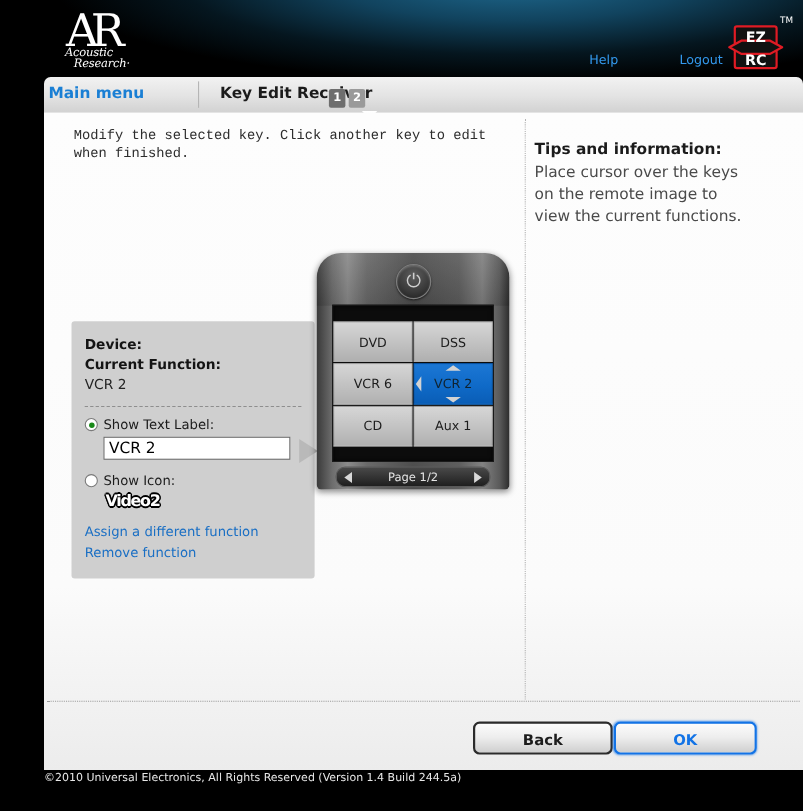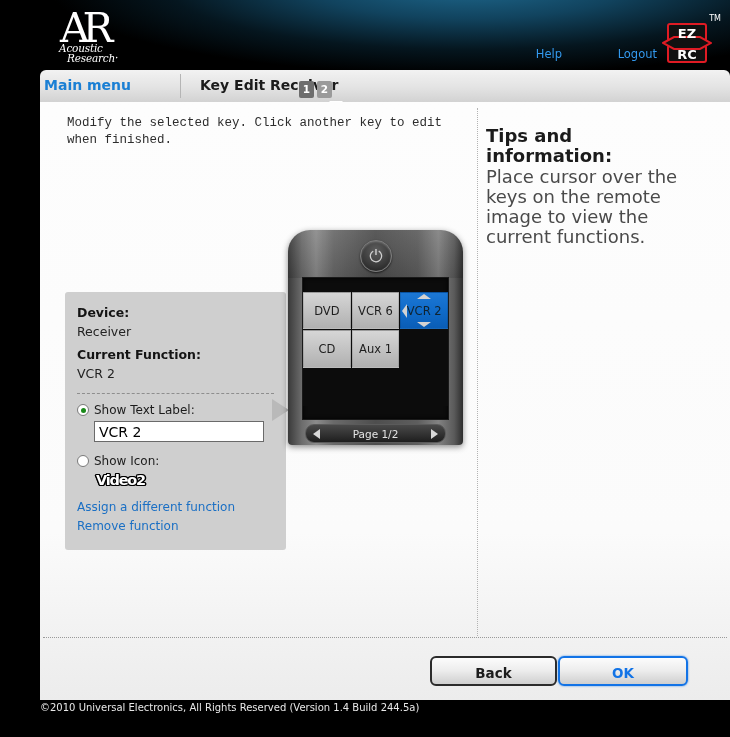--- a/index.html
+++ b/index.html
@@ -183,21 +183,21 @@
     position: absolute;
     left: 437px; top: 6px;
     width: 0;
     height: 528px;
     border-left: 1px dotted #b3b3b3;
   }
   .tips {
     position: absolute;
     left: 446px; top: 24px;
     width: 200px;
-    font-size: 18px;
+    font-size: 14px;
     color: #4a4a4a;
     line-height: 20px;
   }
   .tips-title {
     font-weight: bold;
     color: #1b1b1b;
     display: block;
     margin-bottom: 1px;
   }
 
@@ -344,21 +344,21 @@
     background: #0c0c0c;
     border: 1px solid #1a1a1a;
     box-sizing: border-box;
     box-shadow: inset 0 0 4px rgba(0,0,0,0.9);
   }
   .key-grid {
     position: absolute;
     left: 0px; top: 14px;
     width: 145px; height: 114px;
     display: grid;
-    grid-template-columns: 1fr 1fr 1fr;
+    grid-template-columns: 1fr 1fr;
     grid-template-rows: 1fr 1fr 1fr;
     gap: 1px;
     background: #0c0c0c;
   }
   .key {
     position: relative;
     background: linear-gradient(to bottom, #d6d6d6 0%, #c3c3c3 50%, #b0b0b0 100%);
     color: #1d1d1d;
     font-size: 11.5px;
     display: flex;
@@ -515,21 +515,20 @@
 
     <div class="vdivider"></div>
 
     <div class="tips">
       <span class="tips-title">Tips and information:</span>
       <span>Place cursor over the keys on the remote image to view the current functions.</span>
     </div>
 
     <div class="option-panel">
       <div class="op-label">Device:</div>
-      <div class="op-value">Receiver</div>
       <div class="op-label">Current Function:</div>
       <div class="op-value">VCR 2</div>
 
       <hr class="op-hr">
 
       <div class="radio-row">
         <span class="radio checked"></span>
         <span class="radio-label">Show Text Label:</span>
       </div>
       <input class="text-input" type="text" value="VCR 2" style="">
@@ -549,20 +548,23 @@
     <div class="remote">
       <div class="remote-top"></div>
       <div class="power-btn">
         <div class="power-glyph">⏻</div>
       </div>
 
       <div class="remote-screen">
         <div class="key-grid">
           <div class="key">
             <span>DVD</span>
+          </div>
+          <div class="key">
+            <span>DSS</span>
           </div>
           <div class="key">
             <span>VCR 6</span>
           </div>
           <div class="key selected">
             <span class="arr arr-up"></span>
             <span class="arr arr-down"></span>
             <span class="arr arr-left"></span>
             <span>VCR 2</span>
           </div>

